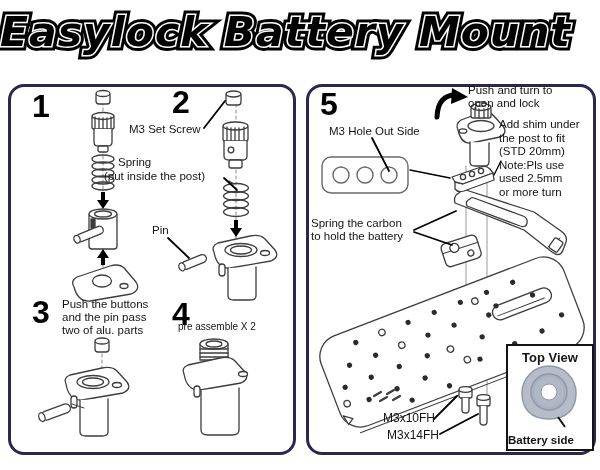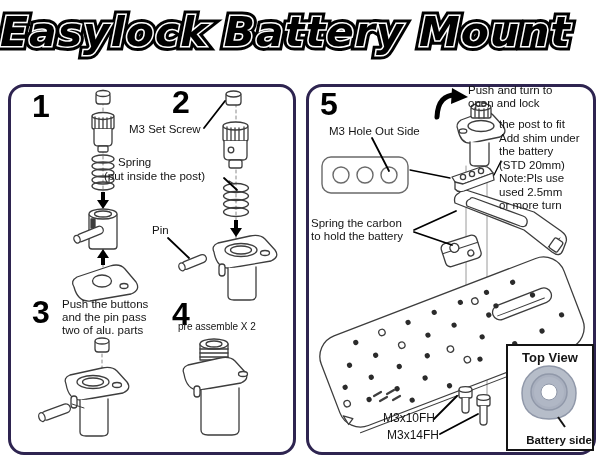--- a/index.html
+++ b/index.html
@@ -27,21 +27,21 @@
   .lbl{position:absolute;z-index:3;font-weight:normal;font-size:11.5px;color:#141414;
        white-space:nowrap;line-height:13px;}
   .stepnum{position:absolute;z-index:3;font-weight:900;font-size:32px;color:#000;
        font-family:"Liberation Sans",sans-serif;}
 
   
   #topview-inset{position:absolute;left:506px;top:344px;width:84px;height:103px;
        border:2.5px solid #141414;background:#fff;z-index:2;}
   .inset-title{position:absolute;left:0;top:4px;width:100%;text-align:center;
        font-weight:bold;font-size:13px;color:#141414;}
-  .inset-caption{position:absolute;left:0;bottom:3px;width:100%;text-align:right;
+  .inset-caption{position:absolute;left:0;bottom:3px;width:100%;text-align:left;
        font-weight:bold;font-size:11.5px;color:#141414;}
 </style>
 </head>
 <body>
 
 <div class="title-wrap">
   <div class="title-layer tl-outline">Easylock Battery Mount</div>
   <div class="title-layer tl-white">Easylock Battery Mount</div>
   <div class="title-layer tl-fill">Easylock Battery Mount</div>
 </div>
@@ -321,23 +321,22 @@
 <div class="lbl" style="left:62px;top:324px">two of alu. parts</div>
 
 <div class="lbl" style="left:178px;top:320px;font-size:10px">pre assemble X 2</div>
 
 <div class="lbl" style="left:468px;top:84px">Push and turn to</div>
 <div class="lbl" style="left:468px;top:97px">open and lock</div>
 
 <div class="lbl" style="left:329px;top:125px">M3 Hole Out Side</div>
 
 <div class="lbl" style="left:499px;top:118px;line-height:13.5px">
+  <div>Add shim under</div>
   <div>the post to fit</div>
-  <div>Add shim under</div>
-  <div>the battery</div>
   <div>(STD 20mm)</div>
   <div>Note:Pls use</div>
   <div>used 2.5mm</div>
   <div>or more turn</div>
 </div>
 
 <div class="lbl" style="left:311px;top:217px">Spring the carbon</div>
 <div class="lbl" style="left:311px;top:230px">to hold the battery</div>
 
 <div class="lbl" style="left:383px;top:412px;font-size:12px">M3x10FH</div>

